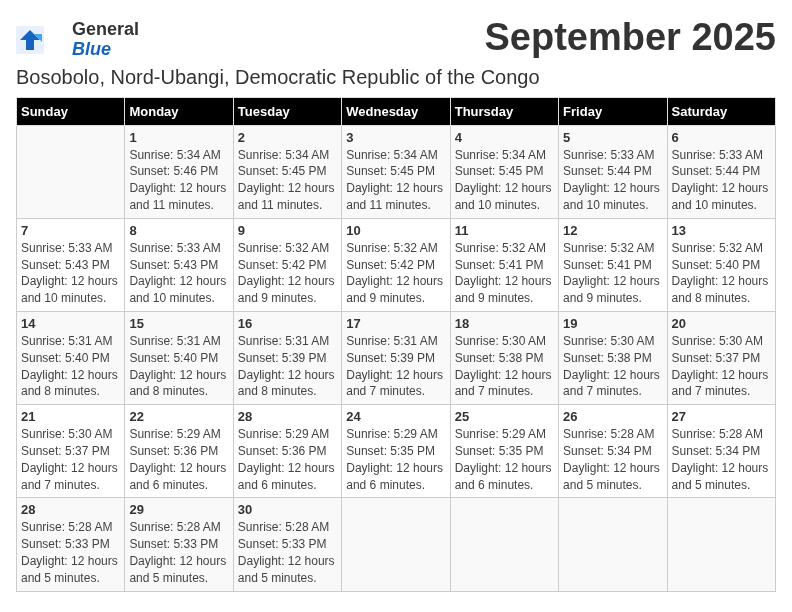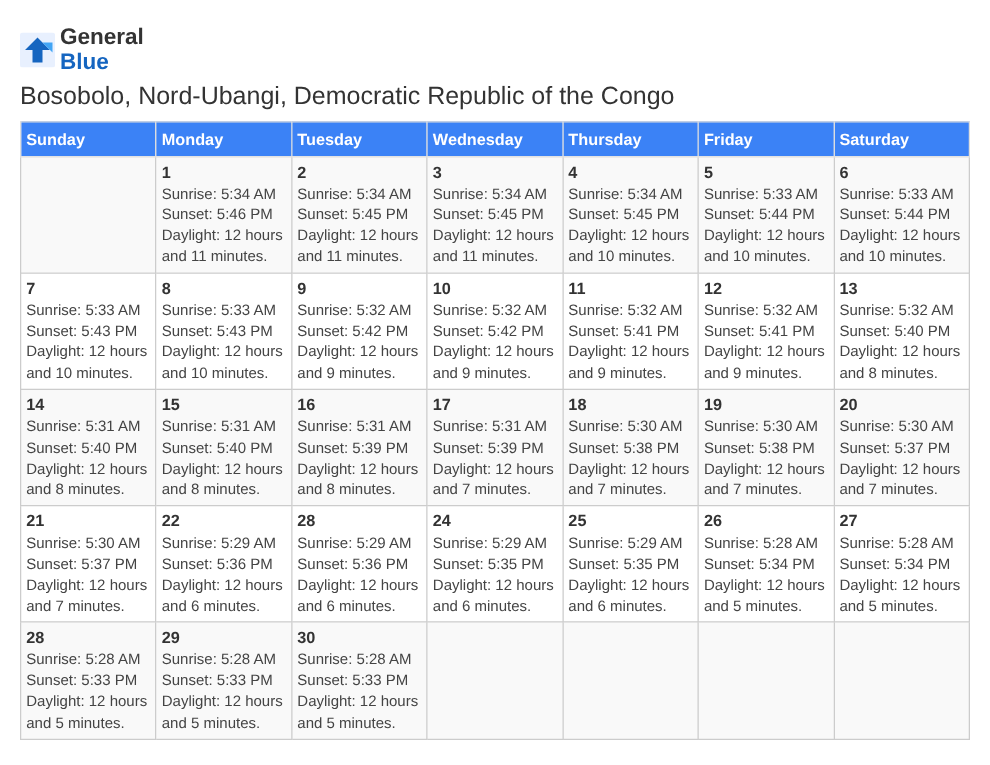--- a/index.html
+++ b/index.html
@@ -13,28 +13,29 @@
     .header-area {
       display: flex;
       justify-content: space-between;
       align-items: flex-start;
       margin-bottom: 6px;
     }
     .logo {
       display: flex;
       align-items: center;
       margin-top: 4px;
+      gap: 24px;
     }
     .logo-text {
       font-size: 18px;
       font-weight: bold;
       color: #333;
       line-height: 1.1;
     }
-    .logo-blue { color: #1565c0; }
+    .logo-blue { color: #1565c0; font-style: italic; }
     .logo-icon {
       width: 28px;
       height: 28px;
       margin-right: 4px;
     }
     .month-title {
       font-size: 38px;
       font-weight: bold;
       color: #333;
       text-align: right;
@@ -44,21 +45,21 @@
       font-size: 20px;
       color: #333;
       margin-bottom: 8px;
     }
     table {
       width: 100%;
       border-collapse: collapse;
       font-size: 11px;
     }
     thead tr th {
-      background: #3b82f6;
+      background: #000000;
       color: #fff;
       padding: 6px 4px;
       text-align: left;
       font-size: 13px;
       font-weight: bold;
       border: 1px solid #ddd;
     }
     tbody tr td {
       border: 1px solid #ccc;
       vertical-align: top;
@@ -91,20 +92,21 @@
     <svg class="logo-icon" viewBox="0 0 28 28">
       <rect width="28" height="28" rx="2" fill="#e8f0fe"></rect>
       <polygon points="14,4 24,14 18,14 18,24 10,24 10,14 4,14" fill="#1565c0"></polygon>
       <polygon points="18,8 26,8 26,16" fill="#42a5f5"></polygon>
     </svg>
     <div>
       <div class="logo-text">General</div>
       <div class="logo-text logo-blue">Blue</div>
     </div>
   </div>
+  <div class="month-title">September 2025</div>
 </div>
 
 <div class="subtitle">Bosobolo, Nord-Ubangi, Democratic Republic of the Congo</div>
 
 <table>
   <thead>
     <tr id="weekday-header">
         <th>Sunday</th>
         <th>Monday</th>
         <th>Tuesday</th>

